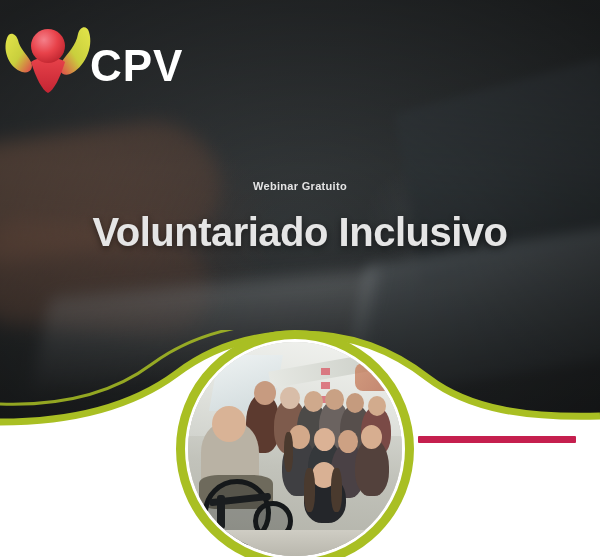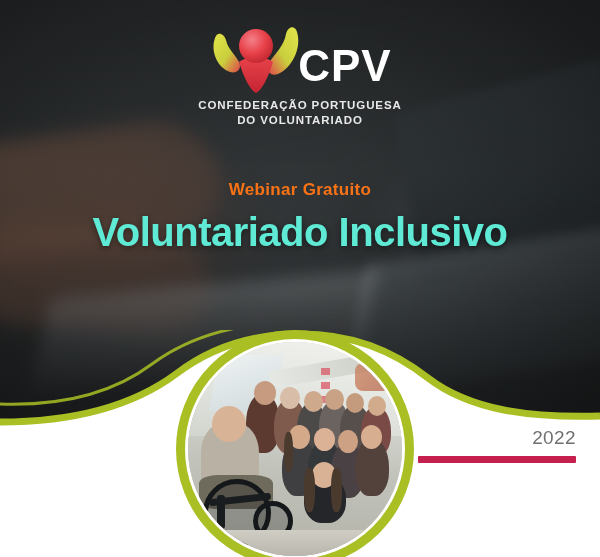--- a/index.html
+++ b/index.html
@@ -78,21 +78,21 @@
     background:
       radial-gradient(ellipse 420px 300px at 300px 230px, rgba(0,0,0,0.08), rgba(0,0,0,0.55) 100%),
       linear-gradient(180deg, rgba(0,0,0,0.18) 0%, rgba(0,0,0,0.05) 30%, rgba(0,0,0,0.30) 100%);
   }
 
   
   .logo {
     position: absolute;
     left: 0; right: 0; top: 22px;
     display: flex;
-    flex-direction: column;
+    flex-direction: row;
     align-items: center;
   }
   .logo-mark-row {
     display: flex;
     align-items: flex-end;
     justify-content: center;
     gap: 2px;
   }
   .logo-figure {
     position: relative;
@@ -120,30 +120,30 @@
     line-height: 1.28;
     text-align: center;
     text-transform: uppercase;
   }
 
   
   .kicker {
     position: absolute;
     left: 0; right: 0; top: 180px;
     text-align: center;
-    color: #f97316;
-    font-size: 17px;
+    color: #e5e5e5;
+    font-size: 11px;
     font-weight: bold;
     letter-spacing: 0.3px;
   }
   .headline {
     position: absolute;
     left: 0; right: 0; top: 210px;
     text-align: center;
-    color: #5eead4;
+    color: #e5e5e5;
     font-size: 40px;
     font-weight: bold;
     letter-spacing: -0.5px;
     text-shadow: 0 2px 6px rgba(0,0,0,0.45);
   }
 
   
   .swoosh {
     position: absolute;
     left: 0; top: 330px;
@@ -310,24 +310,20 @@
             </linearGradient>
           </defs>
           <path d="M7 16 C2 30 10 46 22 50 C30 52 34 46 31 40 C26 31 20 27 18 18 C16 11 9 9 7 16 Z" fill="url(#armL)"></path>
           <path d="M89 10 C94 26 84 46 70 52 C62 55 57 48 61 41 C68 30 76 24 78 12 C80 4 87 3 89 10 Z" fill="url(#armR)"></path>
           <path d="M31 40 C36 56 42 68 48 71 C54 68 60 56 65 40 C58 34 38 34 31 40 Z" fill="url(#bodyg)"></path>
           <circle cx="48" cy="24" r="17" fill="url(#headg)"></circle>
         </svg>
       </div>
       <div class="logo-word">CPV</div>
     </div>
-    <div class="logo-tagline">
-      <div>CONFEDERAÇÃO PORTUGUESA</div>
-      <div>DO VOLUNTARIADO</div>
-    </div>
   </div>
 
   <div class="kicker">Webinar Gratuito</div>
   <div class="headline">Voluntariado Inclusivo</div>
 
   <div class="swoosh">
     <svg width="600" height="227" viewBox="0 0 600 227">
       <path d="M0 92 C70 92 130 78 176 44 C210 18 250 4 300 4 C352 4 392 20 428 48 C470 80 528 88 600 86 L600 227 L0 227 Z" fill="#ffffff"></path>
       <path d="M0 92 C70 92 130 78 176 44 C210 18 250 4 300 4 C352 4 392 20 428 48 C470 80 528 88 600 86" fill="none" stroke="#a9bf23" stroke-width="7"></path>
       <path d="M0 74 C58 76 112 64 152 34 C190 6 240 -8 300 -8" fill="none" stroke="#a9bf23" stroke-width="3" opacity="0.85"></path>
@@ -391,17 +387,16 @@
           <div class="wc-bar" style="left:16px;bottom:18px;width:8px;height:34px;"></div>
         </div>
 
         <div class="ph-floor"></div>
       </div>
     </div>
     <div class="photo-ring-outer"></div>
   </div>
 
   <div class="date-block">
-    <div class="date-year">2022</div>
     <div class="date-rule"></div>
   </div>
 
 </div>
 
 </body></html>

